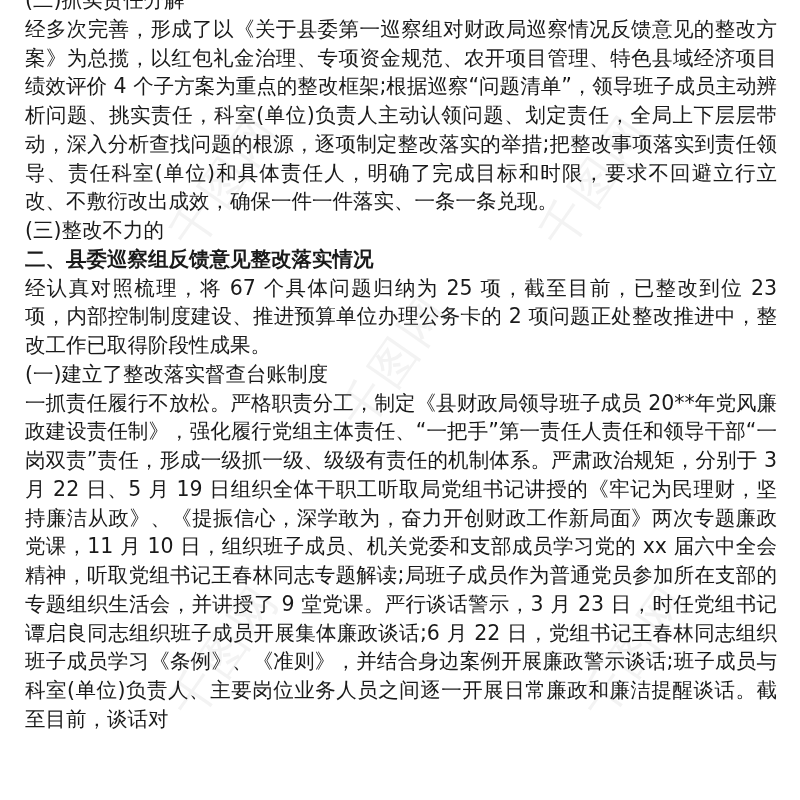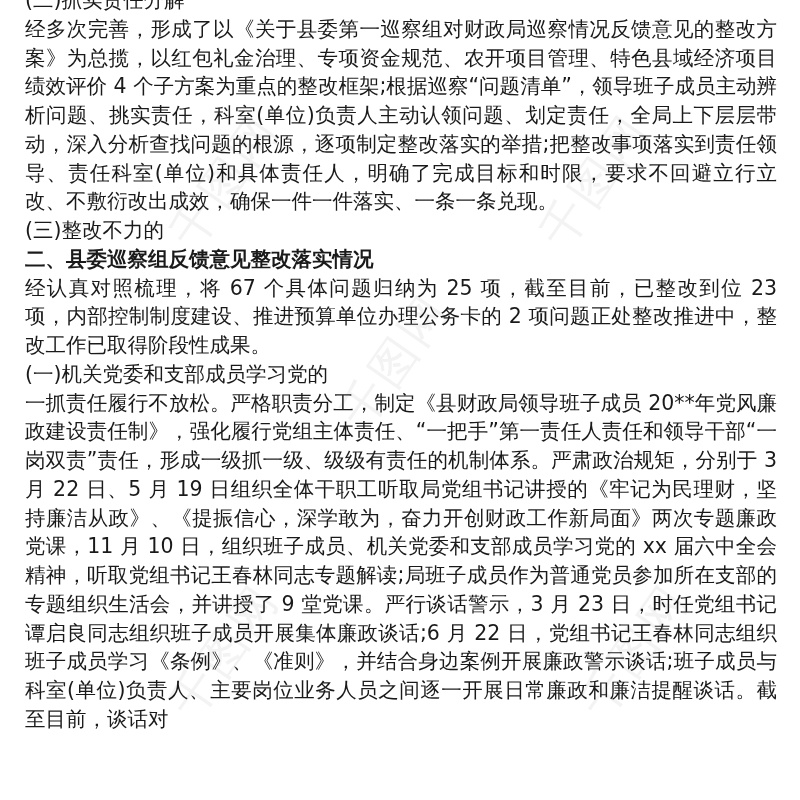--- a/index.html
+++ b/index.html
@@ -35,15 +35,15 @@
 <div class="watermark" style="left:320px; top:330px;">千图网</div>
 <div class="watermark" style="left:150px; top:620px;">千图网</div>
 <div class="watermark" style="left:560px; top:620px;">千图网</div>
 
 <div class="page">
   <p class="para">(二)抓实责任分解</p>
   <p class="para">经多次完善，形成了以《关于县委第一巡察组对财政局巡察情况反馈意见的整改方案》为总揽，以红包礼金治理、专项资金规范、农开项目管理、特色县域经济项目绩效评价 4 个子方案为重点的整改框架;根据巡察“问题清单”，领导班子成员主动辨析问题、挑实责任，科室(单位)负责人主动认领问题、划定责任，全局上下层层带动，深入分析查找问题的根源，逐项制定整改落实的举措;把整改事项落实到责任领导、责任科室(单位)和具体责任人，明确了完成目标和时限，要求不回避立行立改、不敷衍改出成效，确保一件一件落实、一条一条兑现。</p>
   <p class="para">(三)整改不力的</p>
   <p class="para heading-bold">二、县委巡察组反馈意见整改落实情况</p>
   <p class="para">经认真对照梳理，将 67 个具体问题归纳为 25 项，截至目前，已整改到位 23 项，内部控制制度建设、推进预算单位办理公务卡的 2 项问题正处整改推进中，整改工作已取得阶段性成果。</p>
-  <p class="para">(一)机关党委和支部成员学习党的</p>
+  <p class="para">(一)建立了整改落实督查台账制度</p>
   <p class="para">一抓责任履行不放松。严格职责分工，制定《县财政局领导班子成员 20**年党风廉政建设责任制》，强化履行党组主体责任、“一把手”第一责任人责任和领导干部“一岗双责”责任，形成一级抓一级、级级有责任的机制体系。严肃政治规矩，分别于 3 月 22 日、5 月 19 日组织全体干职工听取局党组书记讲授的《牢记为民理财，坚持廉洁从政》、《提振信心，深学敢为，奋力开创财政工作新局面》两次专题廉政党课，11 月 10 日，组织班子成员、机关党委和支部成员学习党的 xx 届六中全会精神，听取党组书记王春林同志专题解读;局班子成员作为普通党员参加所在支部的专题组织生活会，并讲授了 9 堂党课。严行谈话警示，3 月 23 日，时任党组书记谭启良同志组织班子成员开展集体廉政谈话;6 月 22 日，党组书记王春林同志组织班子成员学习《条例》、《准则》，并结合身边案例开展廉政警示谈话;班子成员与科室(单位)负责人、主要岗位业务人员之间逐一开展日常廉政和廉洁提醒谈话。截至目前，谈话对</p>
 </div>
 
 </body></html>

